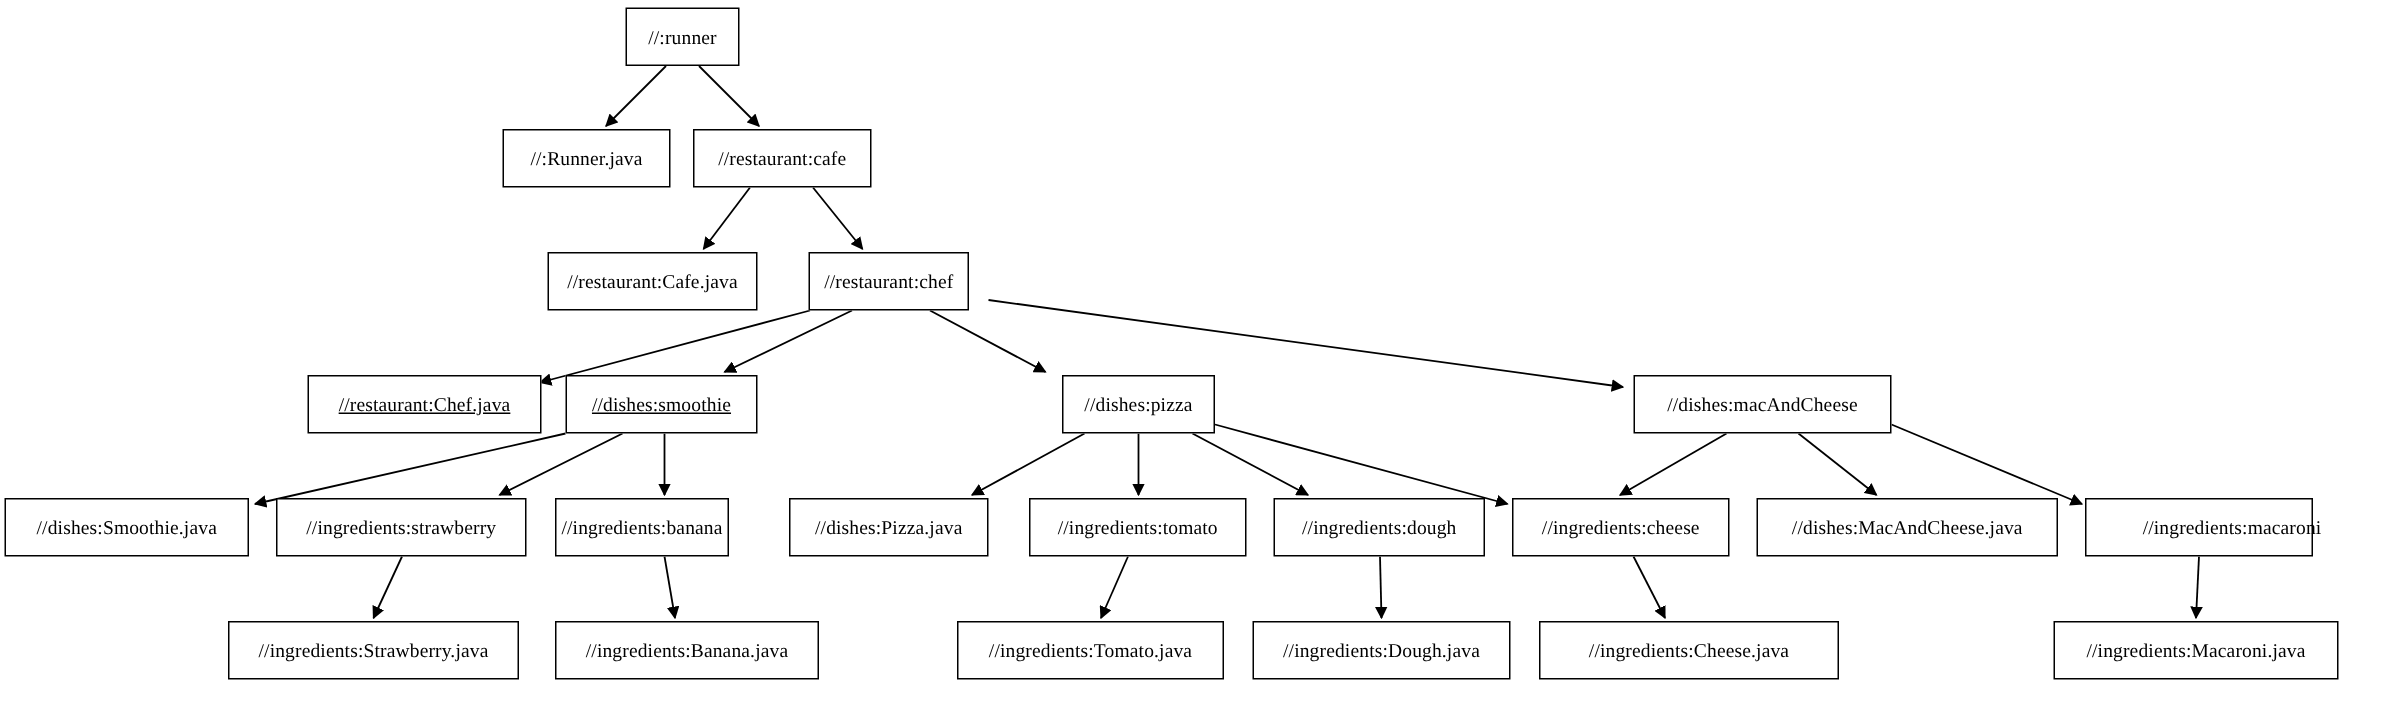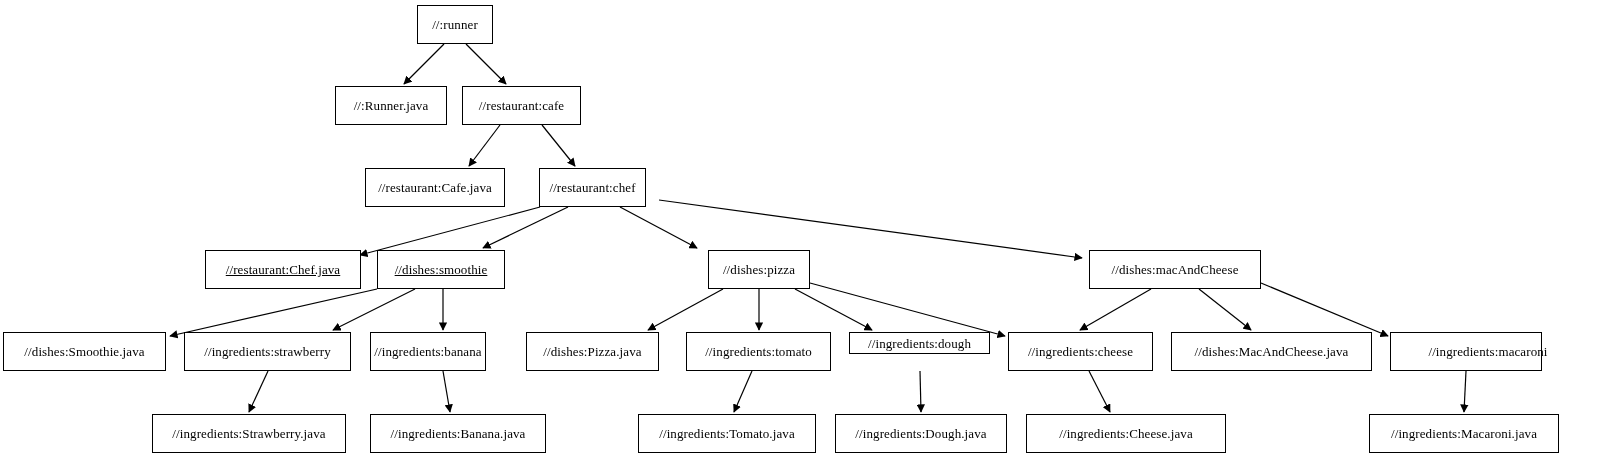--- a/index.html
+++ b/index.html
@@ -115,21 +115,21 @@
       </div>
       <div class="graph-node" style="left: 370px; top: 332px; width: 116px; height: 39px;">
         <span class="node-label">//ingredients:banana</span>
       </div>
       <div class="graph-node" style="left: 512px; top: 332px; width: 133px; height: 39px; margin-left: 14px;">
         <span class="node-label">//dishes:Pizza.java</span>
       </div>
       <div class="graph-node" style="left: 686px; top: 332px; width: 145px; height: 39px;">
         <span class="node-label">//ingredients:tomato</span>
       </div>
-      <div class="graph-node" style="left: 849px; top: 332px; width: 141px; height: 22px;">
+      <div class="graph-node" style="left: 849px; top: 332px; width: 141px; height: 39px;">
         <span class="node-label">//ingredients:dough</span>
       </div>
       <div class="graph-node" style="left: 1008px; top: 332px; width: 145px; height: 39px;">
         <span class="node-label">//ingredients:cheese</span>
       </div>
       <div class="graph-node" style="left: 1171px; top: 332px; width: 201px; height: 39px;">
         <span class="node-label">//dishes:MacAndCheese.java</span>
       </div>
       <div class="graph-node" style="left: 1390px; top: 332px; width: 152px; height: 39px; padding-left: 44px;">
         <span class="node-label">//ingredients:macaroni</span>

